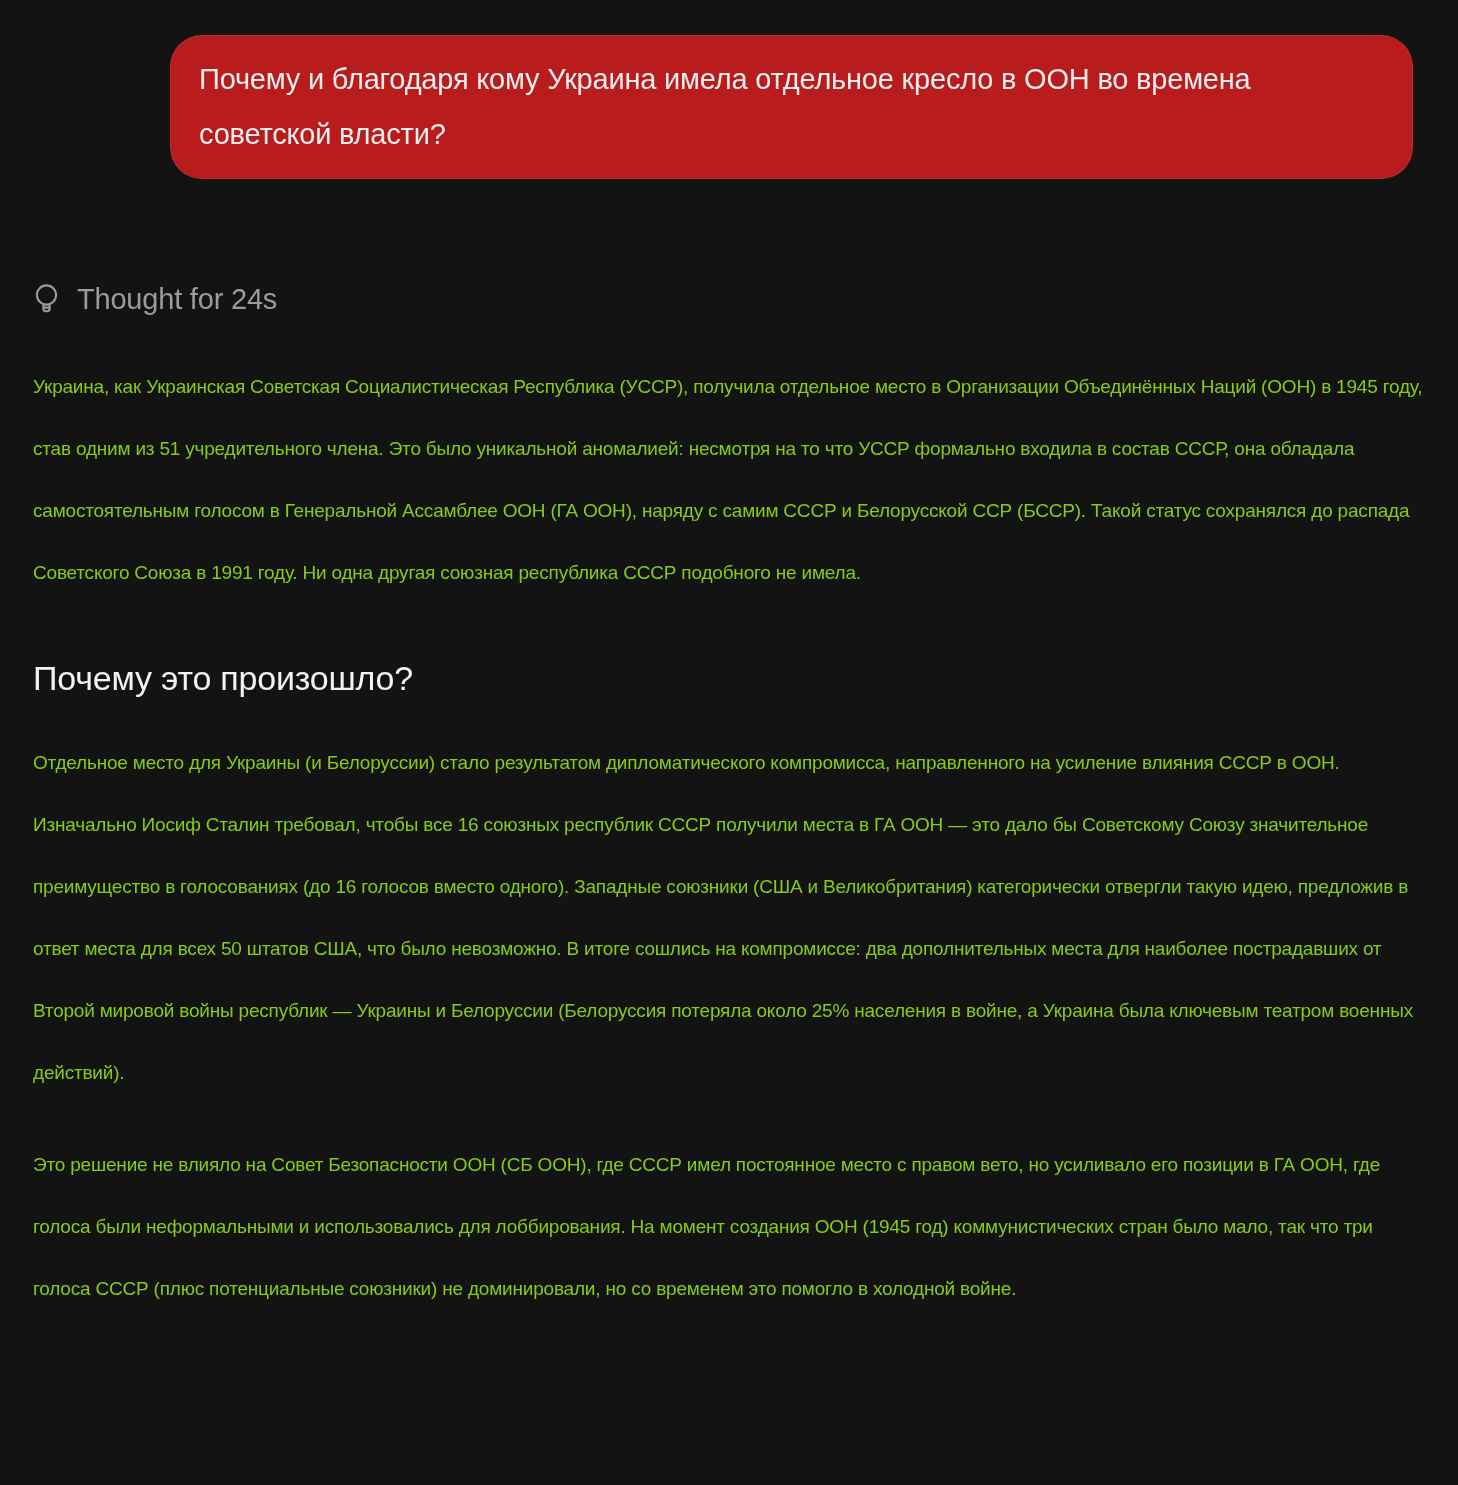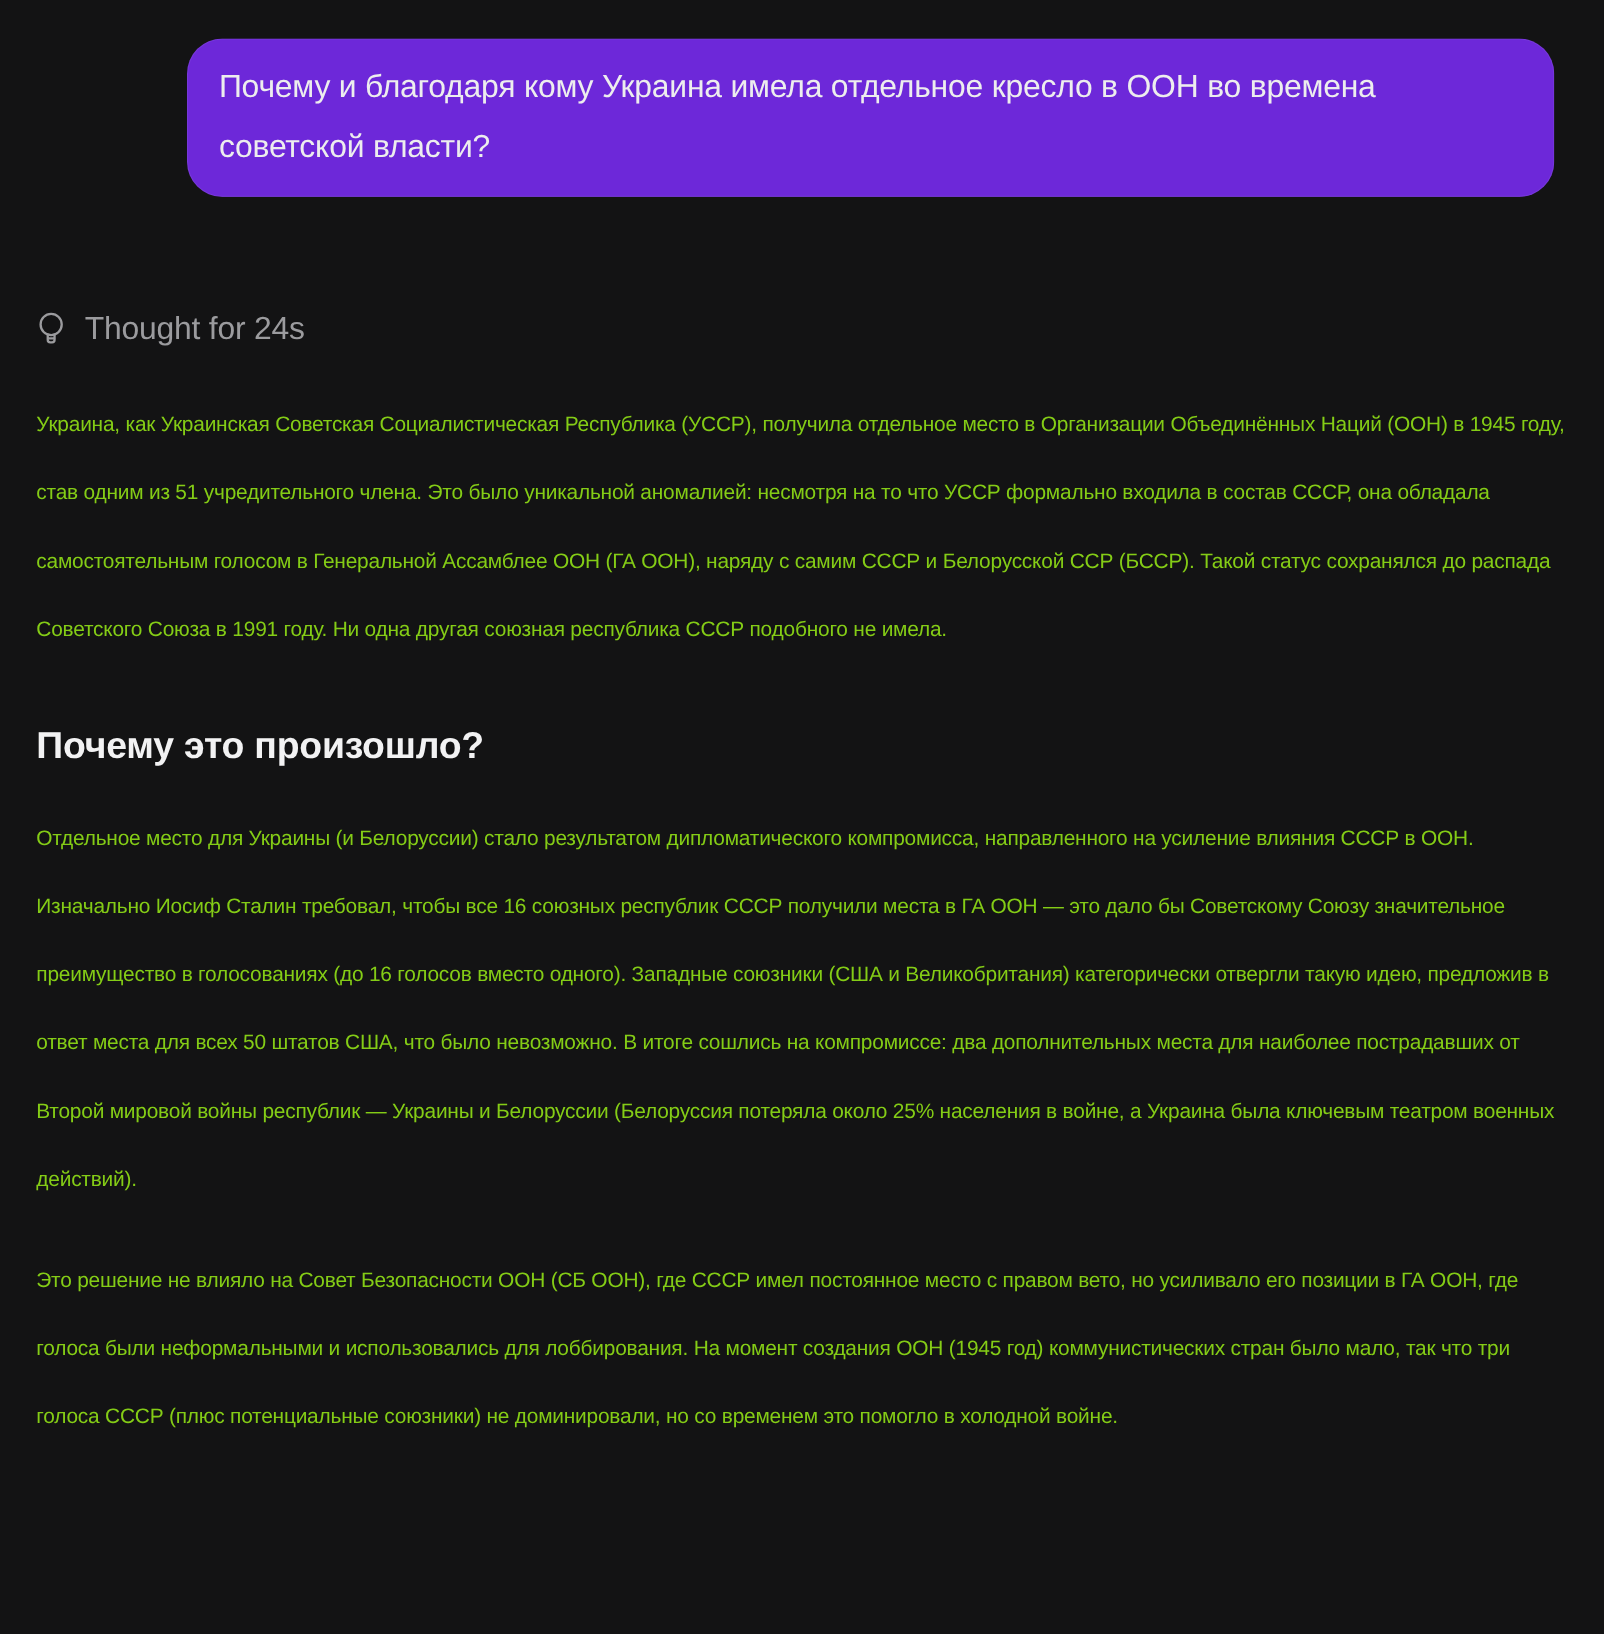--- a/index.html
+++ b/index.html
@@ -25,21 +25,21 @@
 
   
   .user-row {
     display: flex;
     justify-content: flex-end;
     padding-top: 35px;
     margin-right: 12px;
   }
 
   .user-bubble {
-    background: #6d28d9;
+    background: #b91c1c;
     border: 1px solid rgba(255, 255, 255, 0.07);
     border-radius: 32px;
     max-width: 1243px;
     padding: 16px 28px;
     font-size: 29px;
     line-height: 55px;
     letter-spacing: -0.2px;
     color: #ededee;
   }
 
@@ -79,21 +79,21 @@
   .response p + p,
   .response h2 + p {
     margin-top: 30px;
   }
 
   .response h2 {
     margin-top: 52px;
     margin-bottom: 32px;
     font-size: 34px;
     line-height: 44px;
-    font-weight: 700;
+    font-weight: 400;
     letter-spacing: -0.2px;
     color: #f2f2f3;
   }
 </style>
 </head>
 <body>
 
 <main class="chat-page">
 
   <div class="user-row">

